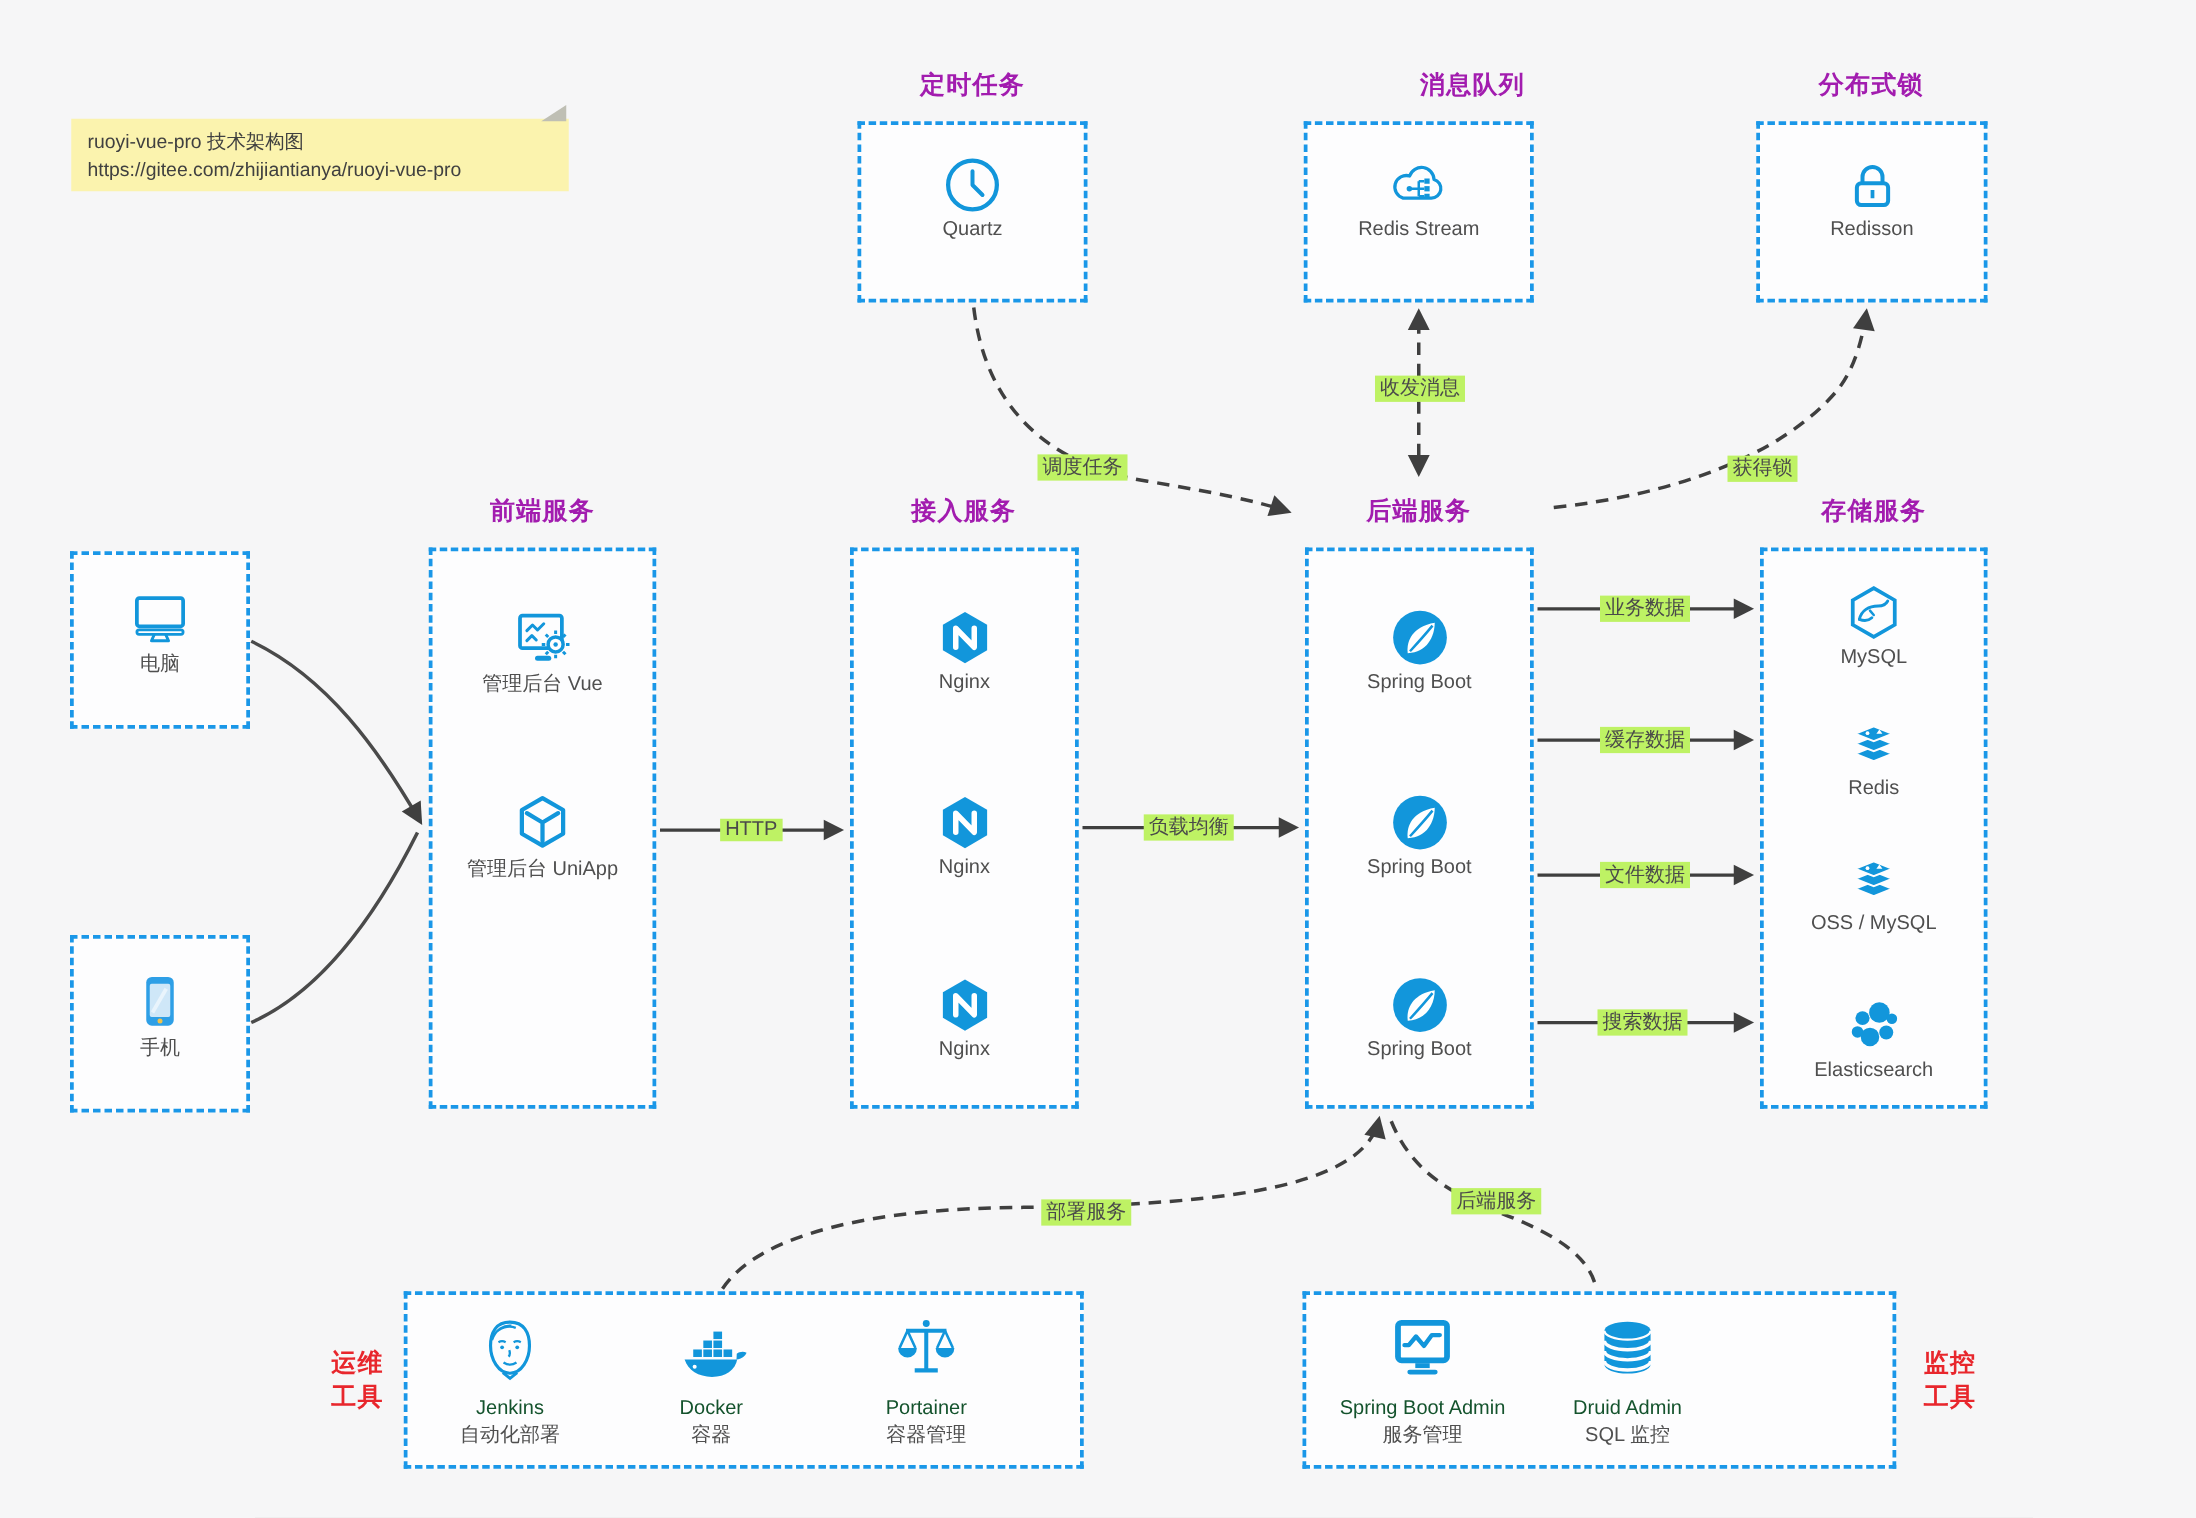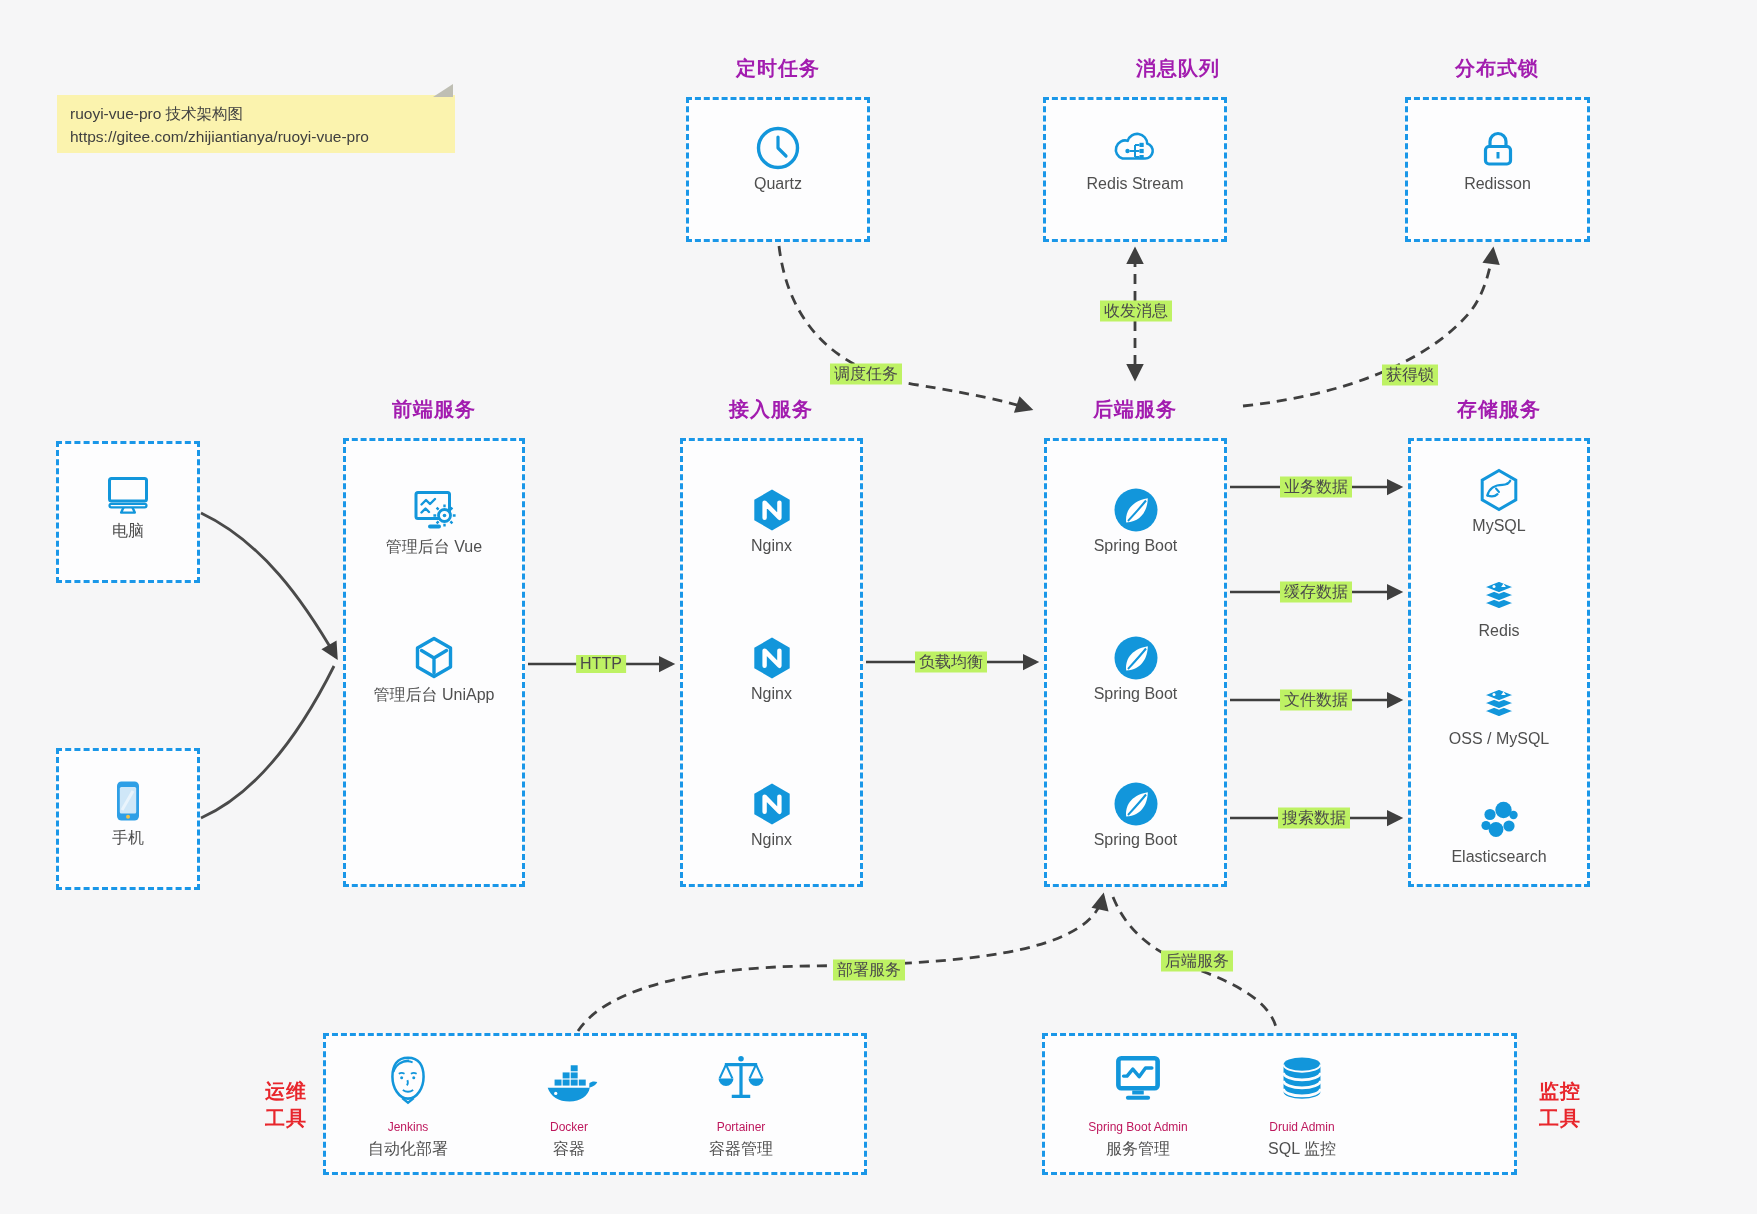--- a/index.html
+++ b/index.html
@@ -9,21 +9,21 @@
   .wires{position:absolute;left:0;top:0;z-index:2;pointer-events:none;}
   .gtitle{position:absolute;transform:translate(-50%,-50%);color:#a21caf;font-weight:bold;
           font-size:20px;white-space:nowrap;z-index:3;letter-spacing:1px;}
   .gtitle2{position:absolute;transform:translate(-50%,-50%);color:#e8262c;font-weight:bold;
            font-size:20px;text-align:center;line-height:27px;z-index:3;letter-spacing:1px;}
   .edge-label{position:absolute;transform:translate(-50%,-50%);font-size:16px;color:#4a4a4a;
               background:#bef264;padding:0 4px;white-space:nowrap;z-index:3;}
   .node{position:absolute;left:0;right:0;display:flex;flex-direction:column;align-items:center;}
   .nlabel{margin-top:1px;font-size:16px;color:#4f4f4f;white-space:nowrap;}
   .bnode{position:absolute;top:13px;display:flex;flex-direction:column;align-items:center;}
-  .bname{margin-top:7px;font-size:12px;color:#be185d;white-space:nowrap;line-height:22px;}
+  .bname{margin-top:7px;font-size:16px;color:#14532d;white-space:nowrap;line-height:22px;}
   .bdesc{font-size:16px;color:#4f4f4f;white-space:nowrap;line-height:22px;}
   .ic{display:block;}
   .note{position:absolute;left:57px;top:95px;width:398px;height:58px;background:#fbf3ae;z-index:3;
         box-sizing:border-box;padding:7px 0 0 13px;}
   .note .nline{font-size:15.5px;line-height:23px;color:#404040;white-space:nowrap;}
   .note-fold{position:absolute;right:2px;top:-11px;width:0;height:0;
              border-left:20px solid transparent;border-bottom:13px solid #bfbfb4;}
 </style>
 </head>
 <body>

